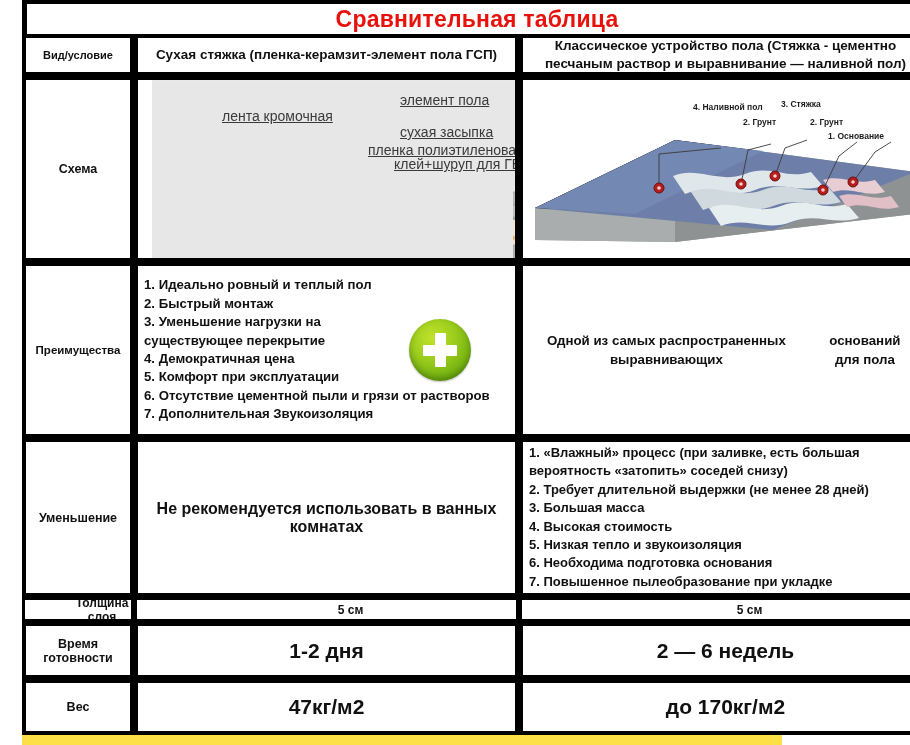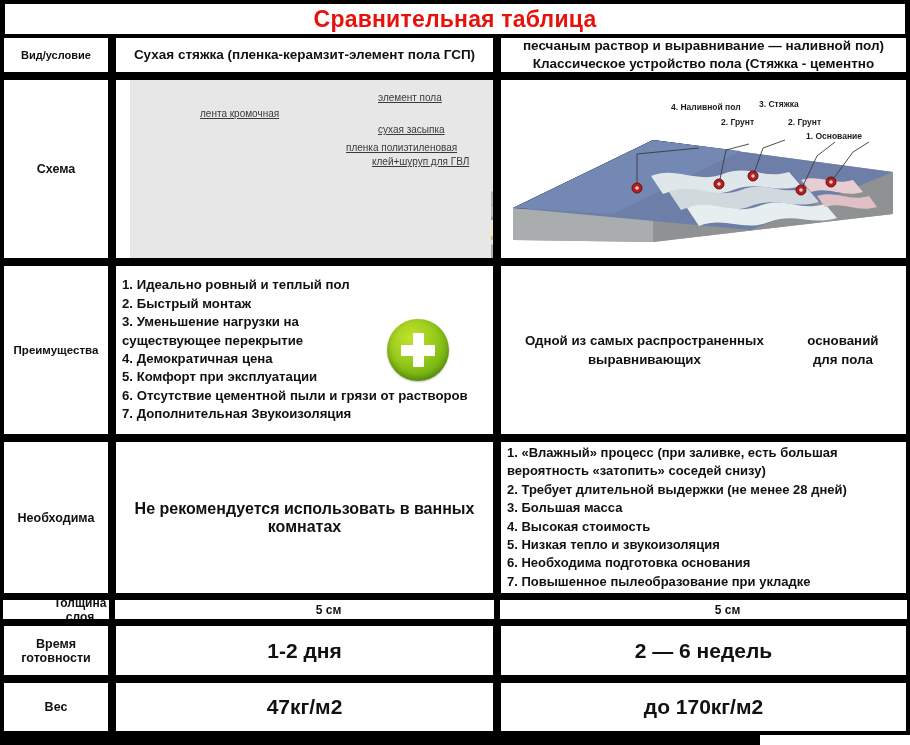--- a/index.html
+++ b/index.html
@@ -10,22 +10,23 @@
   body {
     width: 910px;
     height: 745px;
     font-family: "Liberation Sans", sans-serif;
     overflow: hidden;
   }
   .page {
     position: relative;
     width: 760px;
     height: 745px;
-    background: #000000;
-    box-sizing: border-box;
+    background: #fde047;
+    box-sizing: border-box;
+    margin-left: 22px;
   }
 
   
   .title-bar {
     position: absolute;
     left: 0; top: 0;
     width: 910px; height: 34px;
     border-left: 5px solid #000;
     border-right: 5px solid #000;
     border-top: 4px solid #000;
@@ -134,21 +135,21 @@
     width: 100%; height: 100%;
     background: #ffffff;
   }
   .dl-inner {
     position: absolute;
     left: 14px; top: 2px; right: 2px; bottom: 0;
     background: #e7e7e7;
   }
   .dl-lbl {
     position: absolute;
-    font-size: 10px;
+    font-size: 14px;
     color: #3a3a3a;
     white-space: nowrap;
     text-decoration: underline;
     font-weight: normal;
   }
 
   
   .diagram-right {
     position: relative;
     width: 100%; height: 100%;
@@ -176,22 +177,22 @@
   <div class="cell" style="left:0px; top:34px; width:112px; height:42px;">
     <div class="center-txt hdr-lbl">Вид/условие</div>
   </div>
 
   <div class="cell" style="left:112px; top:34px; width:385px; height:42px;">
     <div class="center-txt hdr-col">Сухая стяжка (пленка-керамзит-элемент пола ГСП)</div>
   </div>
 
   <div class="cell" style="left:497px; top:34px; width:413px; height:42px;">
     <div class="center-txt hdr-col" style="flex-direction:column;">
+      <span>Классическое устройство пола (Стяжка - цементно</span>
       <span>песчаным раствор и выравнивание — наливной пол)</span>
-      <span>Классическое устройство пола (Стяжка - цементно</span>
     </div>
   </div>
 
   <div class="cell" style="left:0px; top:76px; width:112px; height:186px;">
     <div class="center-txt row-lbl">Схема</div>
   </div>
 
   <div class="cell" style="left:112px; top:76px; width:385px; height:186px; padding:0;">
     <div class="diagram-left">
       <div class="dl-inner"></div>
@@ -328,21 +329,21 @@
   </div>
 
   <div class="cell" style="left:497px; top:262px; width:413px; height:176px;">
     <div class="center-txt" style="">
       <span class="plain-center">Одной из самых распространенных выравнивающих</span>
       <span class="plain-center">оснований для пола</span>
     </div>
   </div>
 
   <div class="cell" style="left:0px; top:438px; width:112px; height:159px;">
-    <div class="center-txt row-lbl">Необходима</div>
+    <div class="center-txt row-lbl">Уменьшение</div>
   </div>
 
   <div class="cell" style="left:112px; top:438px; width:385px; height:159px;">
     <div class="center-txt">
       <span style="font-size:16px;">Не рекомендуется использовать в ванных комнатах</span>
     </div>
   </div>
 
   <div class="cell" style="left:497px; top:438px; width:413px; height:159px;">
     <div class="list right-list">

